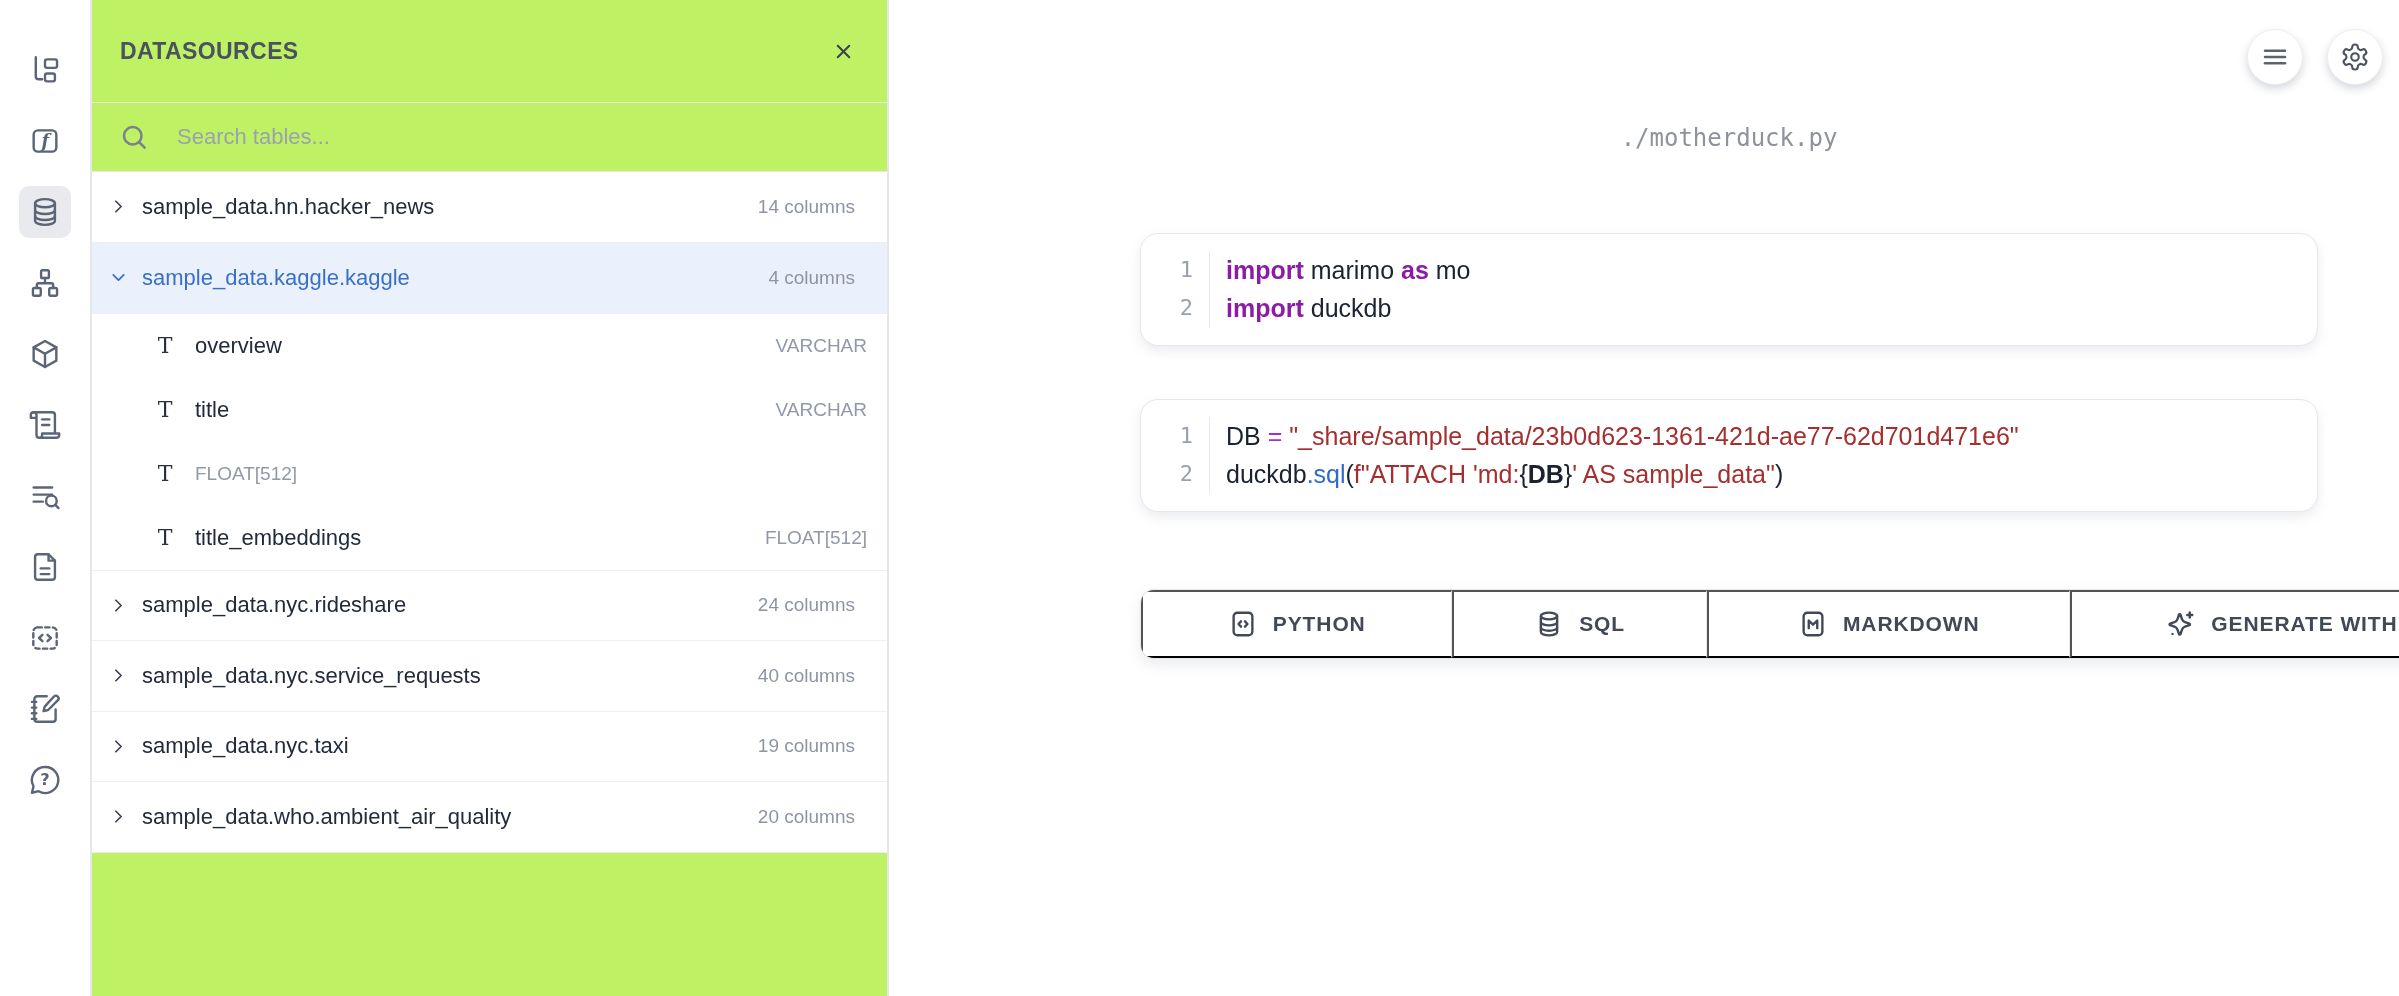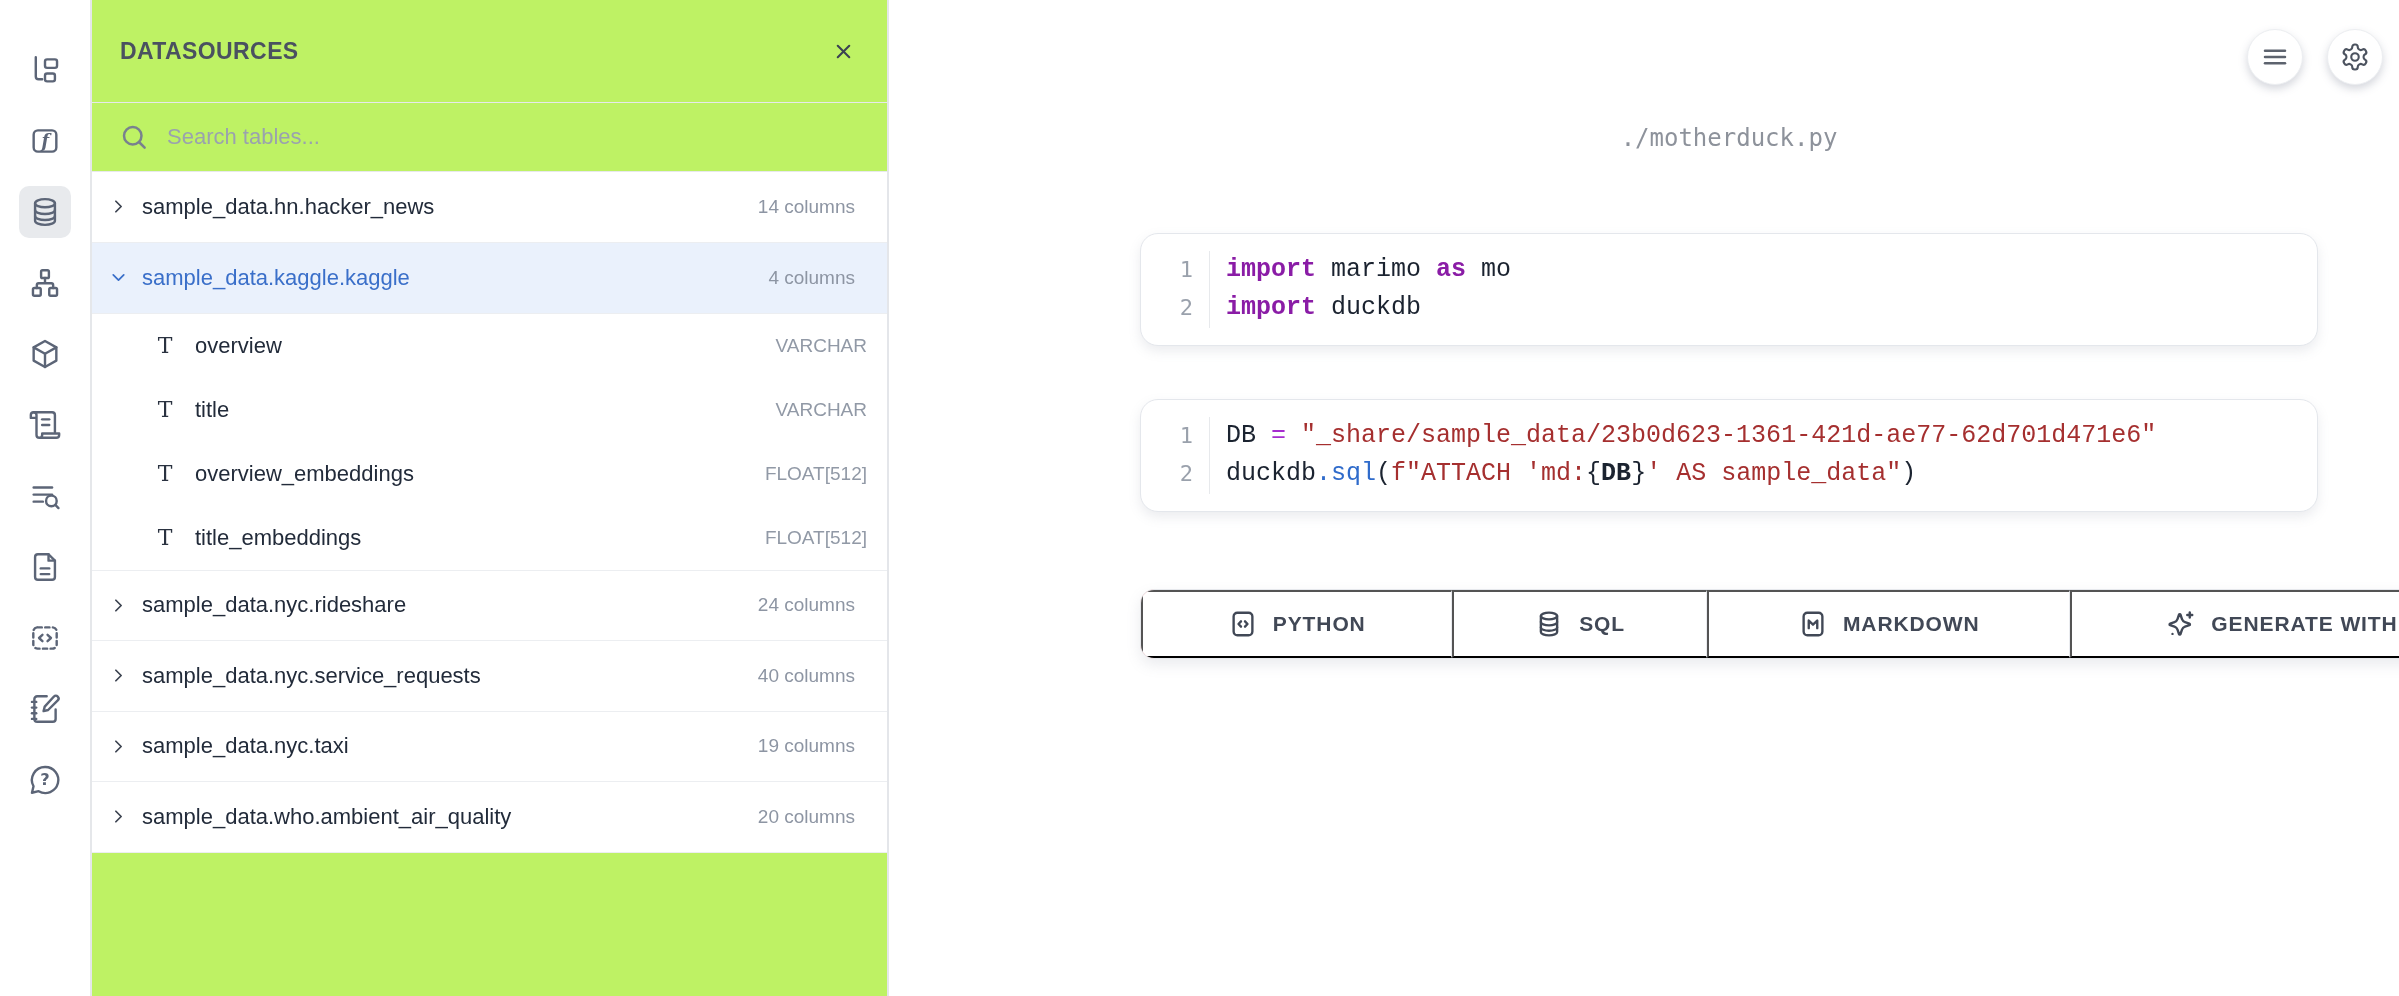--- a/index.html
+++ b/index.html
@@ -19,21 +19,21 @@
 
   
   .panel{position:absolute;left:92px;top:0;width:797px;height:996px;
     border-right:2px solid #e4e6ea;background:#bef264}
   .panel-header{height:103px;display:flex;align-items:center;justify-content:space-between;
     padding:0 26px 0 28px;border-bottom:1.5px solid #e7e9ec}
   .panel-title{font-size:23px;font-weight:700;color:#4a5160;letter-spacing:.4px}
   .close-btn{background:none;border:none;color:#3b4252;width:36px;height:36px;
     display:flex;align-items:center;justify-content:center;cursor:pointer}
 
-  .search-row{height:69px;display:flex;align-items:center;gap:18px;
+  .search-row{height:69px;display:flex;align-items:center;gap:28px;
     padding:0 24px 0 27px;border-bottom:1.5px solid #e7e9ec;color:#79818e}
   .search-row svg{width:30px;height:30px;flex:none}
   .search-input{flex:1;border:none;outline:none;font-size:22px;color:#232b3a;
     font-family:inherit;background:transparent}
   .search-input::placeholder{color:#9aa2ae}
 
   .t-row{height:70.5px;display:flex;align-items:center;gap:13px;
     padding:0 32px 0 16px;border-bottom:1.5px solid #eceef1;cursor:pointer;background:#fff}
   .t-row .chev{display:flex;color:#3c4350}
   .t-row .chev svg{width:21px;height:21px}
@@ -57,21 +57,21 @@
   .cell{position:absolute;left:1140px;width:1178px;height:113px;background:#fff;
     border:1.5px solid #e4e7ec;border-radius:18px;
     box-shadow:0 5px 12px rgba(130,138,155,.16);display:flex;padding:17px 24px 17px 0}
   .cell-1{top:233px}
   .cell-2{top:399px}
   .gutter{width:68px;display:flex;flex-direction:column;flex:none}
   .ln{height:38px;line-height:38px;text-align:right;padding-right:16px;
     font-family:"DejaVu Sans Mono",monospace;font-size:22px;color:#9aa1ac}
   .codearea{flex:1;border-left:1.5px solid #e7e9ec;padding-left:16px;
     display:flex;flex-direction:column}
-  .code-line{height:38px;line-height:38px;font-family:Liberation Mono, monospace;
+  .code-line{height:38px;line-height:38px;font-family:Liberation Sans, sans-serif;
     font-size:25px;color:#1b2330;white-space:pre}
   .tk-kw{color:#8a1ca6;font-weight:700}
   .tk-op{color:#a62ccf}
   .tk-str{color:#a52f2f}
   .tk-prop{color:#2f6bcb}
   .tk-b{font-weight:700}
 
   .add-bar{position:absolute;left:1140px;top:589px;width:1382px;height:70px;
     background:#fca5a5;border:1.5px solid #e6e8ec;border-radius:14px;
     box-shadow:0 6px 14px rgba(130,138,155,.16);display:flex;overflow:hidden}
@@ -231,21 +231,20 @@
           <span class="c-name">overview</span>
           <span class="c-type">VARCHAR</span>
         </div>
         <div class="c-row">
           <span class="c-type-icon">T</span>
           <span class="c-name">title</span>
           <span class="c-type">VARCHAR</span>
         </div>
         <div class="c-row">
           <span class="c-type-icon">T</span>
-          <span class="c-name">overview_embeddings</span>
           <span class="c-type">FLOAT[512]</span>
         </div>
         <div class="c-row">
           <span class="c-type-icon">T</span>
           <span class="c-name">title_embeddings</span>
           <span class="c-type">FLOAT[512]</span>
         </div>
       </div>
 
       <div class="t-row">

